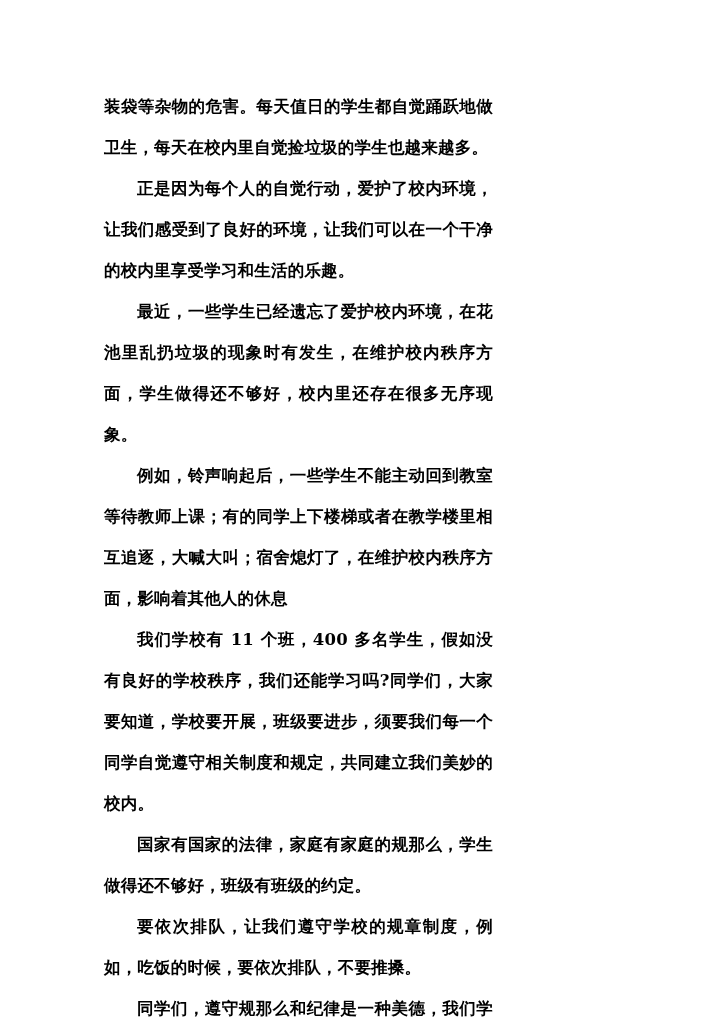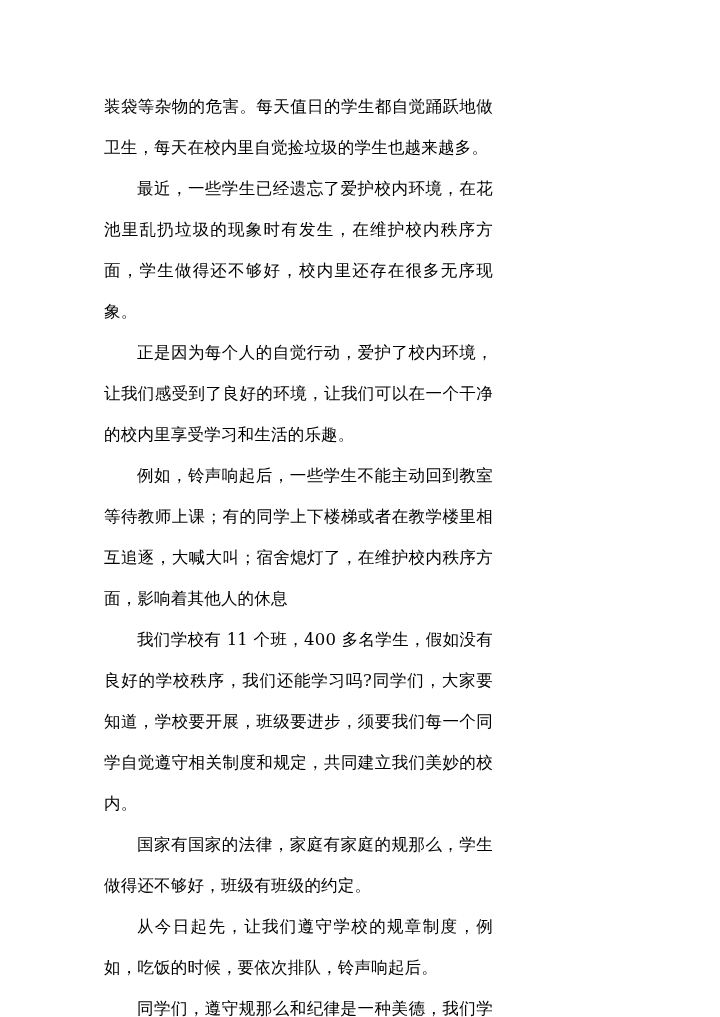--- a/index.html
+++ b/index.html
@@ -14,20 +14,21 @@
     color: #000000;
     overflow: hidden;
   }
   .page {
     position: relative;
     width: 601px;
     height: 1017px;
     box-sizing: border-box;
     padding: 86px 108px 40px 104px;
     background: #ffffff;
+    font-weight: bold;
   }
   .doc-body {
     font-size: 16.5px;
     line-height: 41px;
     text-align: justify;
     text-justify: inter-ideograph;
     letter-spacing: 0.2px;
   }
   .para {
     margin: 0;
@@ -39,22 +40,22 @@
   .para.heading-line {
     text-indent: 2em;
   }
 </style>
 </head>
 <body>
 
 <div class="page">
   <div class="doc-body">
     <p class="para no-indent">装袋等杂物的危害。每天值日的学生都自觉踊跃地做卫生，每天在校内里自觉捡垃圾的学生也越来越多。</p>
+    <p class="para">正是因为每个人的自觉行动，爱护了校内环境，让我们感受到了良好的环境，让我们可以在一个干净的校内里享受学习和生活的乐趣。</p>
     <p class="para">最近，一些学生已经遗忘了爱护校内环境，在花池里乱扔垃圾的现象时有发生，在维护校内秩序方面，学生做得还不够好，校内里还存在很多无序现象。</p>
-    <p class="para">正是因为每个人的自觉行动，爱护了校内环境，让我们感受到了良好的环境，让我们可以在一个干净的校内里享受学习和生活的乐趣。</p>
     <p class="para">例如，铃声响起后，一些学生不能主动回到教室等待教师上课；有的同学上下楼梯或者在教学楼里相互追逐，大喊大叫；宿舍熄灯了，在维护校内秩序方面，影响着其他人的休息</p>
     <p class="para">我们学校有 11 个班，400 多名学生，假如没有良好的学校秩序，我们还能学习吗?同学们，大家要知道，学校要开展，班级要进步，须要我们每一个同学自觉遵守相关制度和规定，共同建立我们美妙的校内。</p>
     <p class="para">国家有国家的法律，家庭有家庭的规那么，学生做得还不够好，班级有班级的约定。</p>
-    <p class="para">从今日起先，让我们遵守学校的规章制度，例如，吃饭的时候，要依次排队，铃声响起后。</p>
+    <p class="para">要依次排队，让我们遵守学校的规章制度，例如，吃饭的时候，要依次排队，不要推搡。</p>
     <p class="para">同学们，遵守规那么和纪律是一种美德，我们学校有，让我们从此时此刻起先，从自己做起，从小事做起，严格要求自己，做一个遵守规章制度的好学生。</p>
     <p class="para heading-line">遵规守纪演讲稿国旗下讲话篇五</p>
   </div>
 </div>
 
 </body></html>

